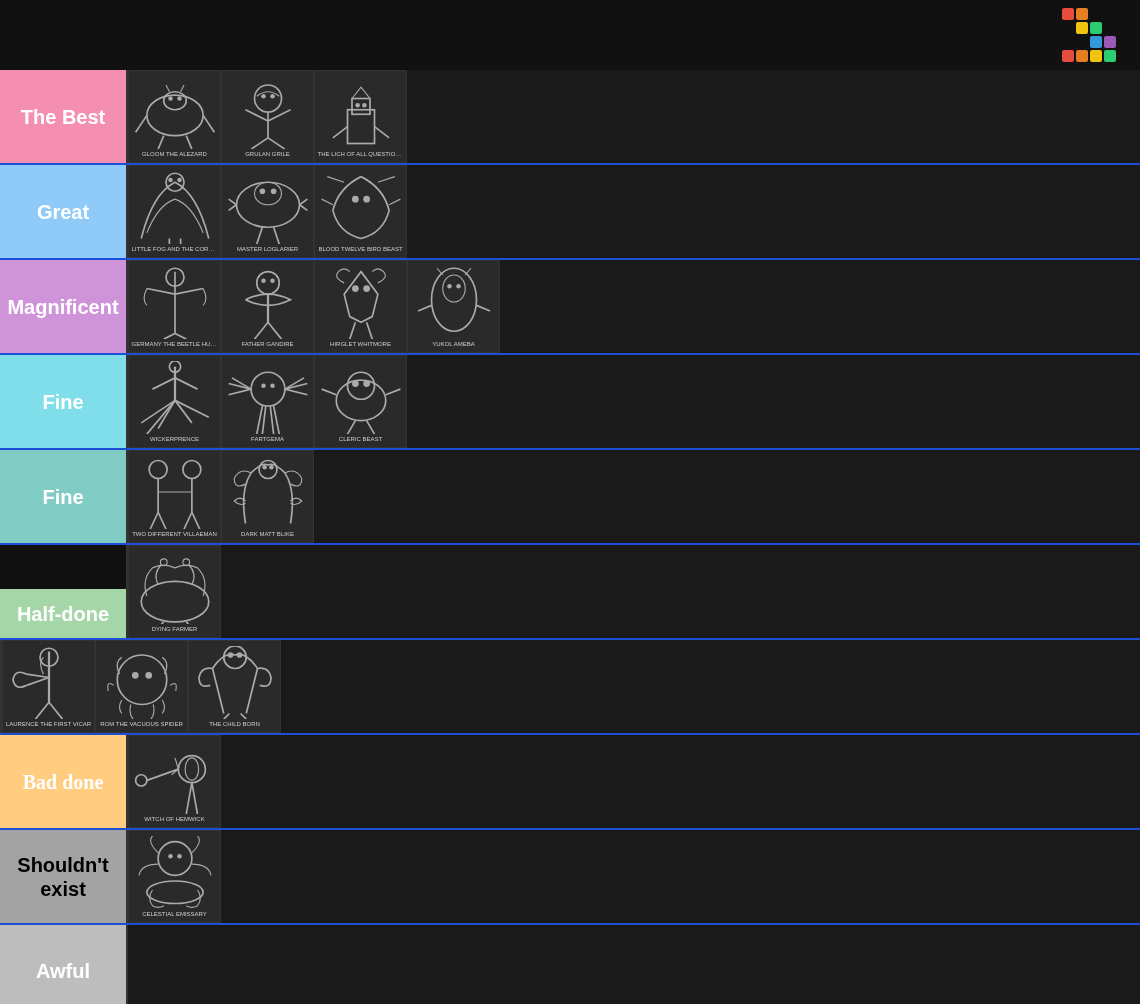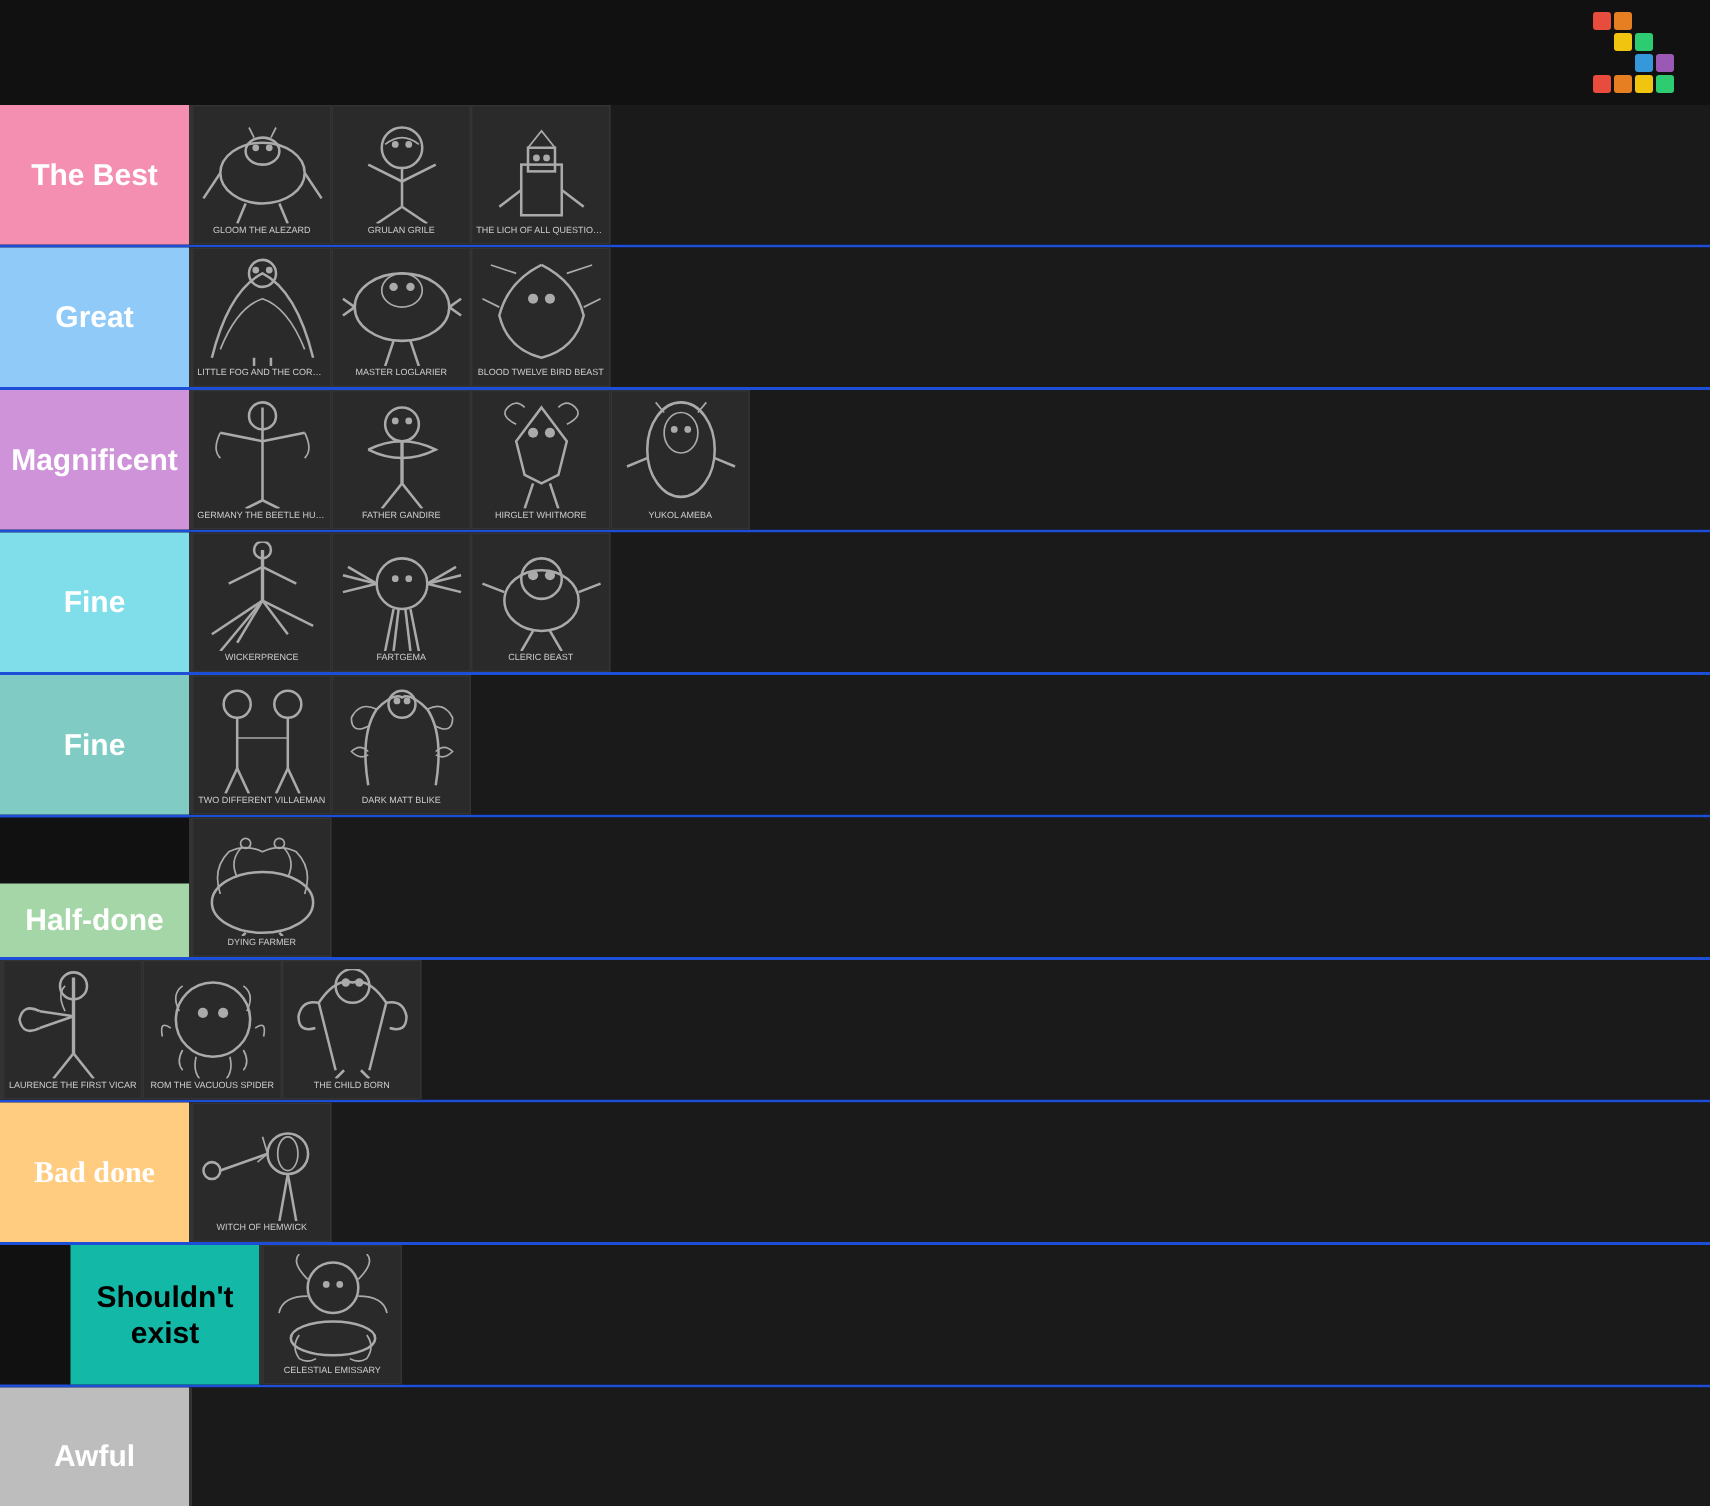--- a/index.html
+++ b/index.html
@@ -514,21 +514,21 @@
       <line x1="43" y1="25" x2="40" y2="15" stroke="#aaa" stroke-width="1"></line>
       <line x1="43" y1="25" x2="37" y2="30" stroke="#aaa" stroke-width="1"></line>
     </svg>
             </div>
             <div class="item-label">WITCH OF HEMWICK</div>
           </div>
         </div>
       </div>
     </div>
     <div class="tier-row">
-      <div class="tier-label" style="background-color: #14b8a6; color: black; margin-left: 47px;">Shouldn't exist</div>
+      <div class="tier-label" style="background-color: #a3a3a3; color: black;">Shouldn't exist</div>
       <div class="tier-items">
         <div class="tier-item">
           <div class="tier-item-inner">
             <div class="creature-img">
               <svg viewBox="0 0 80 65" xmlns="http://www.w3.org/2000/svg">
       <circle cx="40" cy="20" r="15" fill="none" stroke="#aaa" stroke-width="1.5"></circle>
       <path d="M25 15 Q15 5 20 0" fill="none" stroke="#aaa" stroke-width="1"></path>
       <path d="M55 15 Q65 5 60 0" fill="none" stroke="#aaa" stroke-width="1"></path>
       <path d="M25 25 Q10 25 8 35" fill="none" stroke="#aaa" stroke-width="1"></path>
       <path d="M55 25 Q70 25 72 35" fill="none" stroke="#aaa" stroke-width="1"></path>

